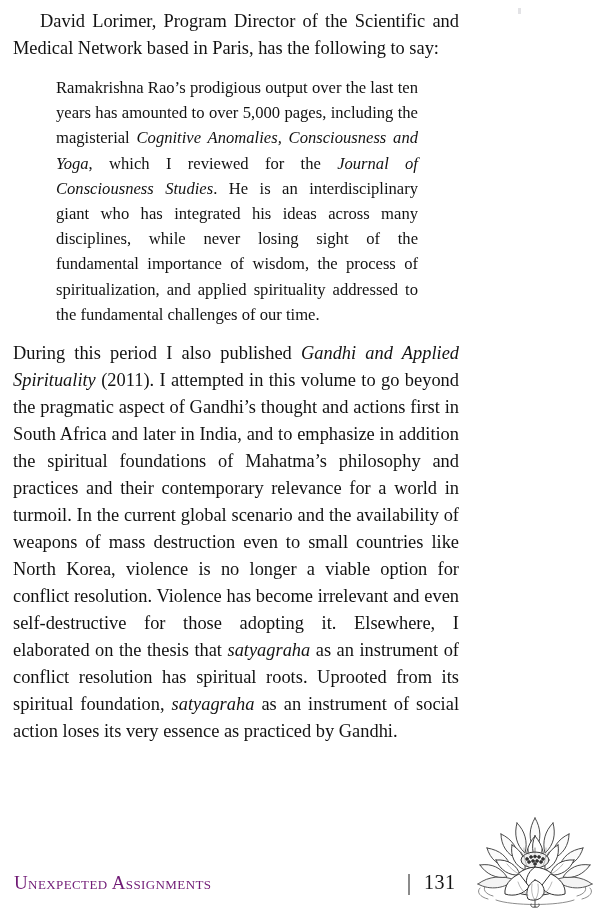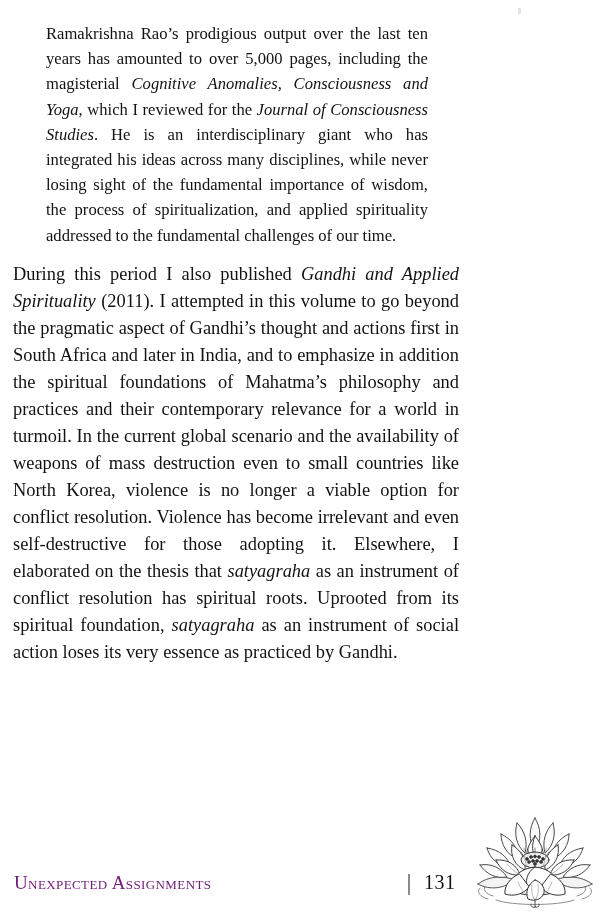--- a/index.html
+++ b/index.html
@@ -46,21 +46,21 @@
     padding: 0;
     width: 386px;           
     margin-left: 31px;      
     font-size: 16.6px;
     line-height: 25.2px;
     text-align: justify;
     text-justify: inter-word;
     color: #121212;
   }
   blockquote.quote p {
-    margin: 2px;
+    margin: 12px;
   }
 
   em, .ital {
     font-style: italic;
   }
 
   
   .footer {
     position: absolute;
     left: 13px;
@@ -122,20 +122,21 @@
 </style>
 </head>
 <body>
 
 <div id="page">
 
   <div class="speck"></div>
 
   <div class="content">
 
+    <p class="para indent-first">David Lorimer, Program Director of the Scientific and Medical Network based in Paris, has the following to say:</p>
 
     <blockquote class="quote">
       <p><span>Ramakrishna Rao’s prodigious output over the last ten years has amounted to over 5,000 pages, including the magisterial </span><em class="ital">Cognitive Anomalies, Consciousness and Yoga</em><span>, which I reviewed for the </span><em class="ital">Journal of Consciousness Studies</em><span>. He is an interdisciplinary giant who has integrated his ideas across many disciplines, while never losing sight of the fundamental importance of wisdom, the process of spiritualization, and applied spirituality addressed to the fundamental challenges of our time.</span></p>
     </blockquote>
 
     <p class="para"><span>During this period I also published </span><em class="ital">Gandhi and Applied Spirituality</em><span> (2011). I attempted in this volume to go beyond the pragmatic aspect of Gandhi’s thought and actions first in South Africa and later in India, and to emphasize in addition the spiritual foundations of Mahatma’s philosophy and practices and their contemporary relevance for a world in turmoil. In the current global scenario and the availability of weapons of mass destruction even to small countries like North Korea, violence is no longer a viable option for conflict resolution. Violence has become irrelevant and even self-destructive for those adopting it. Elsewhere, I elaborated on the thesis that </span><em class="ital">satyagraha</em><span> as an instrument of conflict resolution has spiritual roots. Uprooted from its spiritual foundation, </span><em class="ital">satyagraha</em><span> as an instrument of social action loses its very essence as practiced by Gandhi.</span></p>
 
   </div>
 
   <div class="footer">

